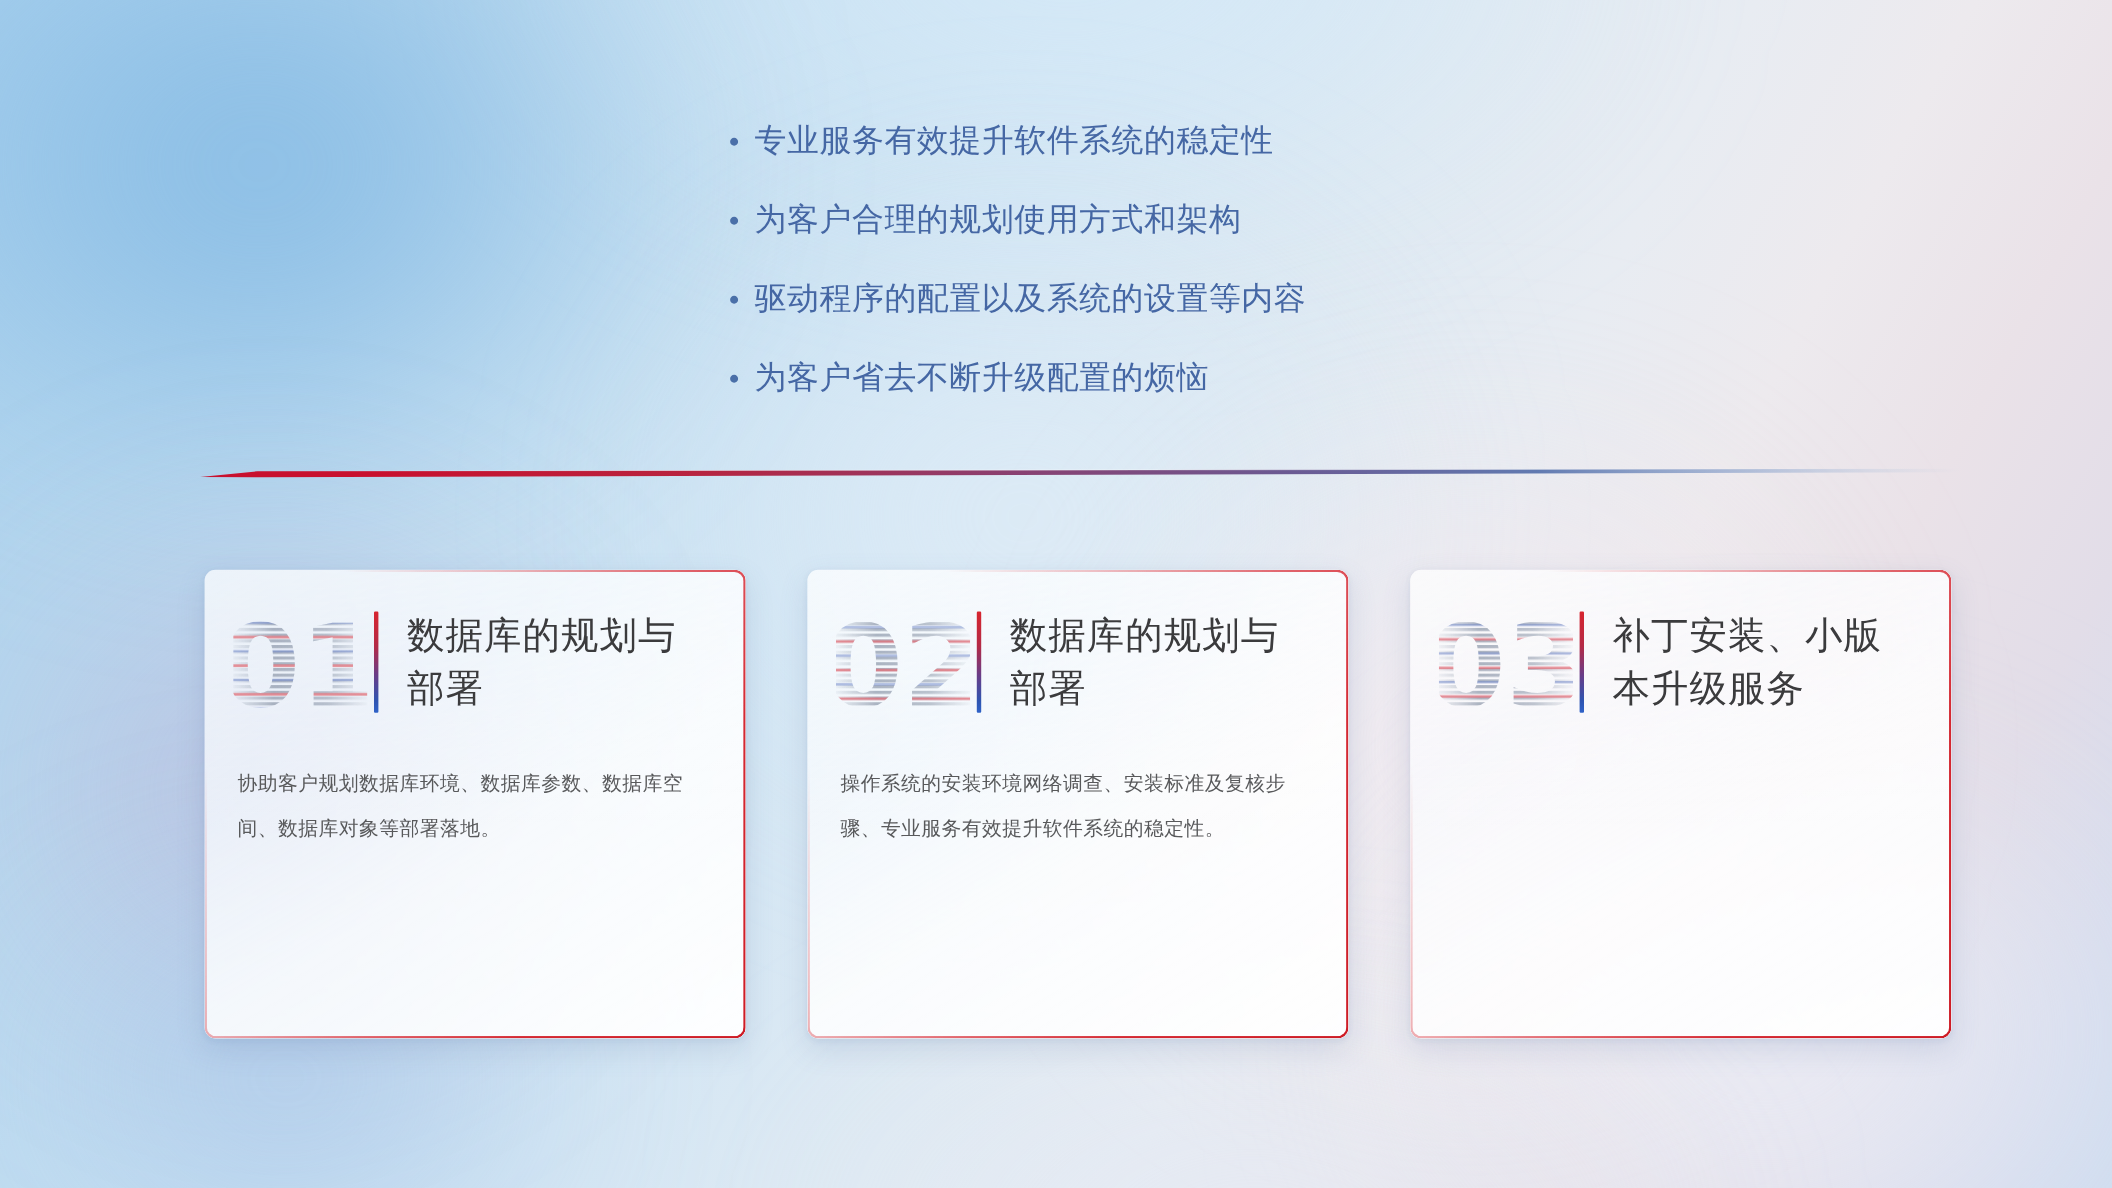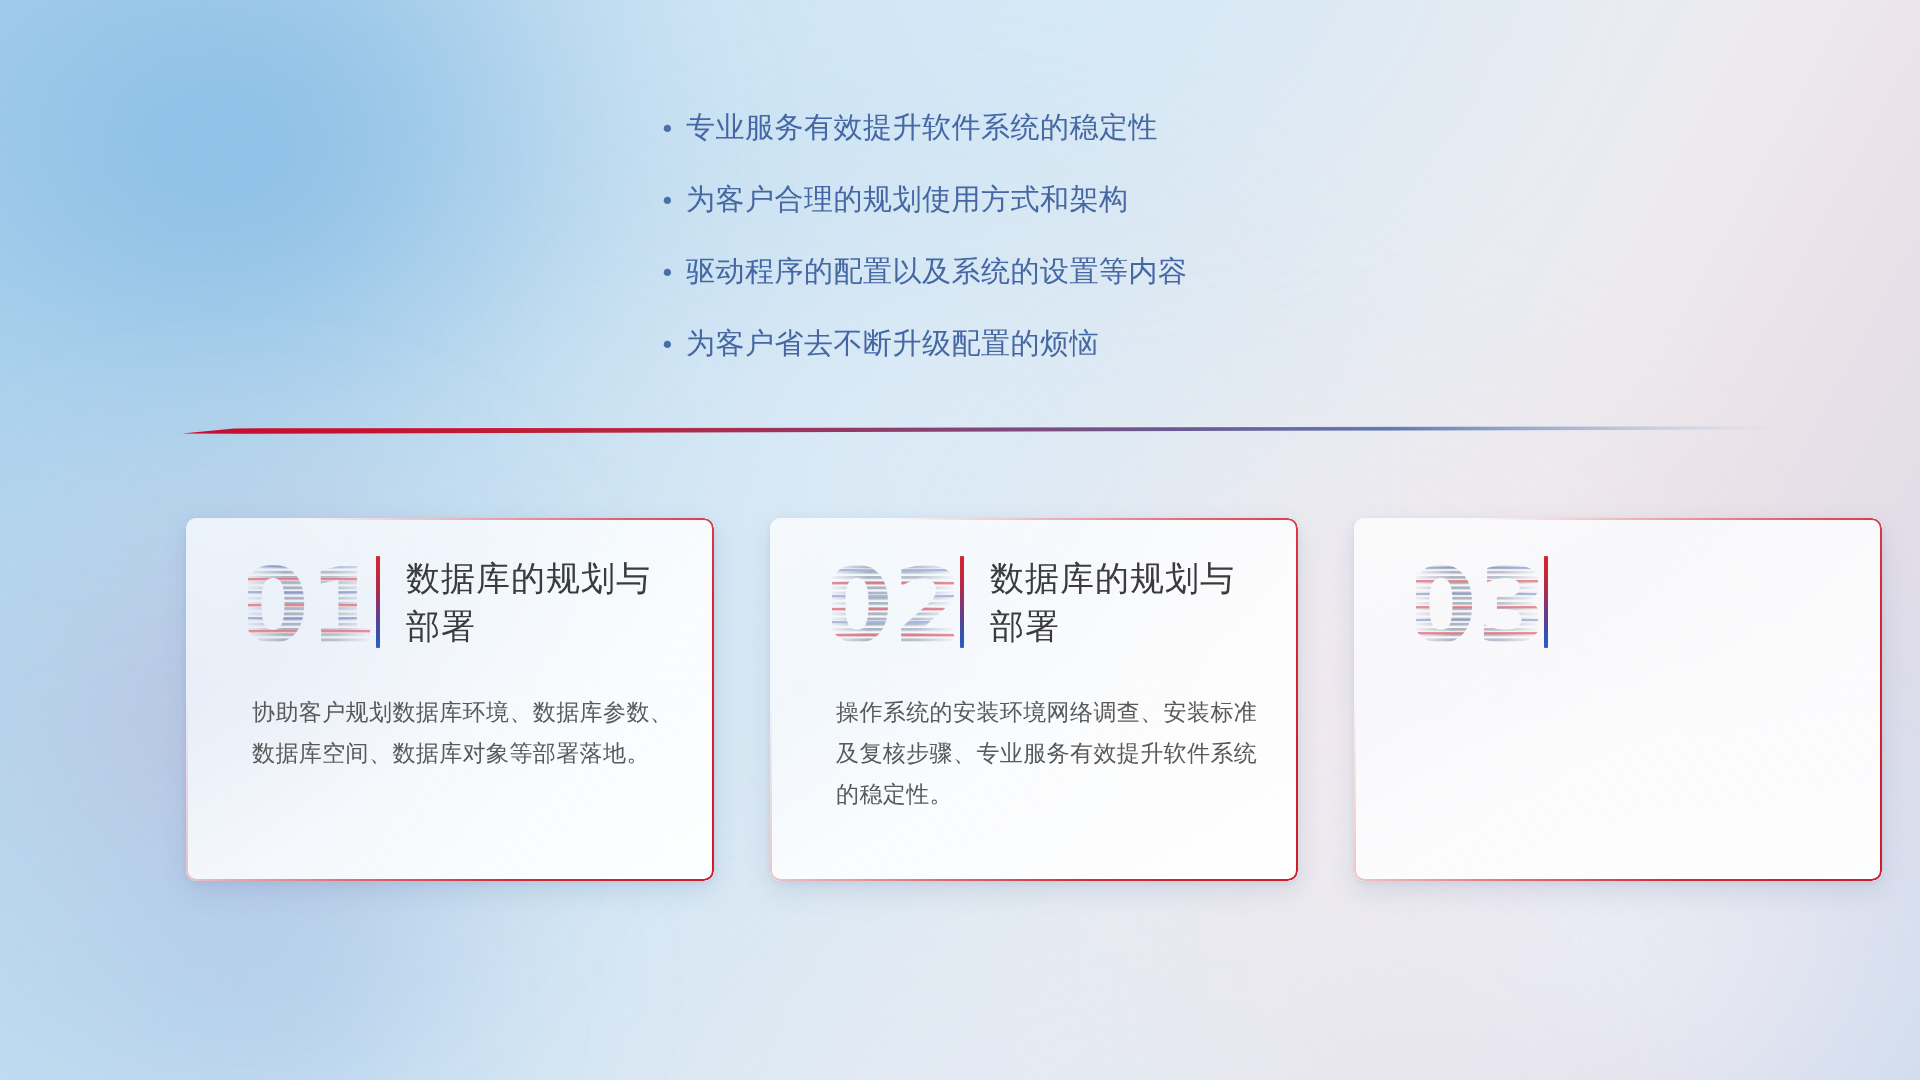--- a/index.html
+++ b/index.html
@@ -72,32 +72,31 @@
     position:absolute; left:182px; top:424px; width:1600px; height:16px;
   }
   #divider svg{display:block;width:100%;height:100%;}
 
   
   #cards{
     position:absolute; left:186px; top:518px;
     display:flex; gap:56px;
   }
   .card{
-    position:relative; width:492px; height:363px;
+    position:relative; width:492px; height:426px;
     border-radius:10px;
     background:linear-gradient(150deg,
        rgba(255,255,255,.62) 0%,
        rgba(250,252,255,.72) 28%,
        rgba(255,255,255,.85) 58%,
        rgba(255,255,255,.95) 100%);
     box-shadow:0 10px 26px rgba(90,115,160,.16),
                0 2px 6px rgba(90,115,160,.10);
     overflow:hidden;
     backdrop-filter:blur(2px);
-    padding-left:36px;
   }
   
   .card-border{
     position:absolute; inset:0; border-radius:10px; pointer-events:none;
     padding:1.6px;
     background:linear-gradient(125deg,
         rgba(210,40,50,0) 0%,
         rgba(210,40,50,0) 16%,
         rgba(214,45,55,.30) 34%,
         rgba(214,38,48,.72) 56%,
@@ -127,21 +126,21 @@
   }
   .card-title{
     color:#3b3b3d; font-size:34px; line-height:48px;
     font-weight:500; letter-spacing:1px;
     font-family:"DejaVu Sans","Liberation Sans",sans-serif;
     max-width:264px;
   }
   .card-body{
     position:relative;
     margin:6px 28px 0 30px;
-    color:#58595b; font-size:23px; line-height:41px;
+    color:#58595b; font-size:18px; line-height:41px;
     letter-spacing:.4px;
     font-family:"DejaVu Sans","Liberation Sans",sans-serif;
   }
 </style>
 </head>
 <body>
 
 <div id="slide">
 
   <div class="bg-layer bg-base"></div>
@@ -298,17 +297,18 @@
                 <text x="61" y="92" text-anchor="middle" font-family="DejaVu Sans, Liberation Sans, sans-serif" font-size="104" font-weight="700" fill="#fff">03</text>
               </mask>
             </defs>
             <g mask="url(#mask3)">
               <rect x="0" y="0" width="122" height="104" fill="url(#scan3)"></rect>
               <rect x="0" y="0" width="122" height="104" fill="url(#scanRed3)"></rect>
             </g>
           </svg>
         </div>
         <div class="card-rule"></div>
+        <div class="card-title">补丁安装、小版本升级服务</div>
       </div>
     </div>
 
   </div>
 </div>
 
 </body></html>

